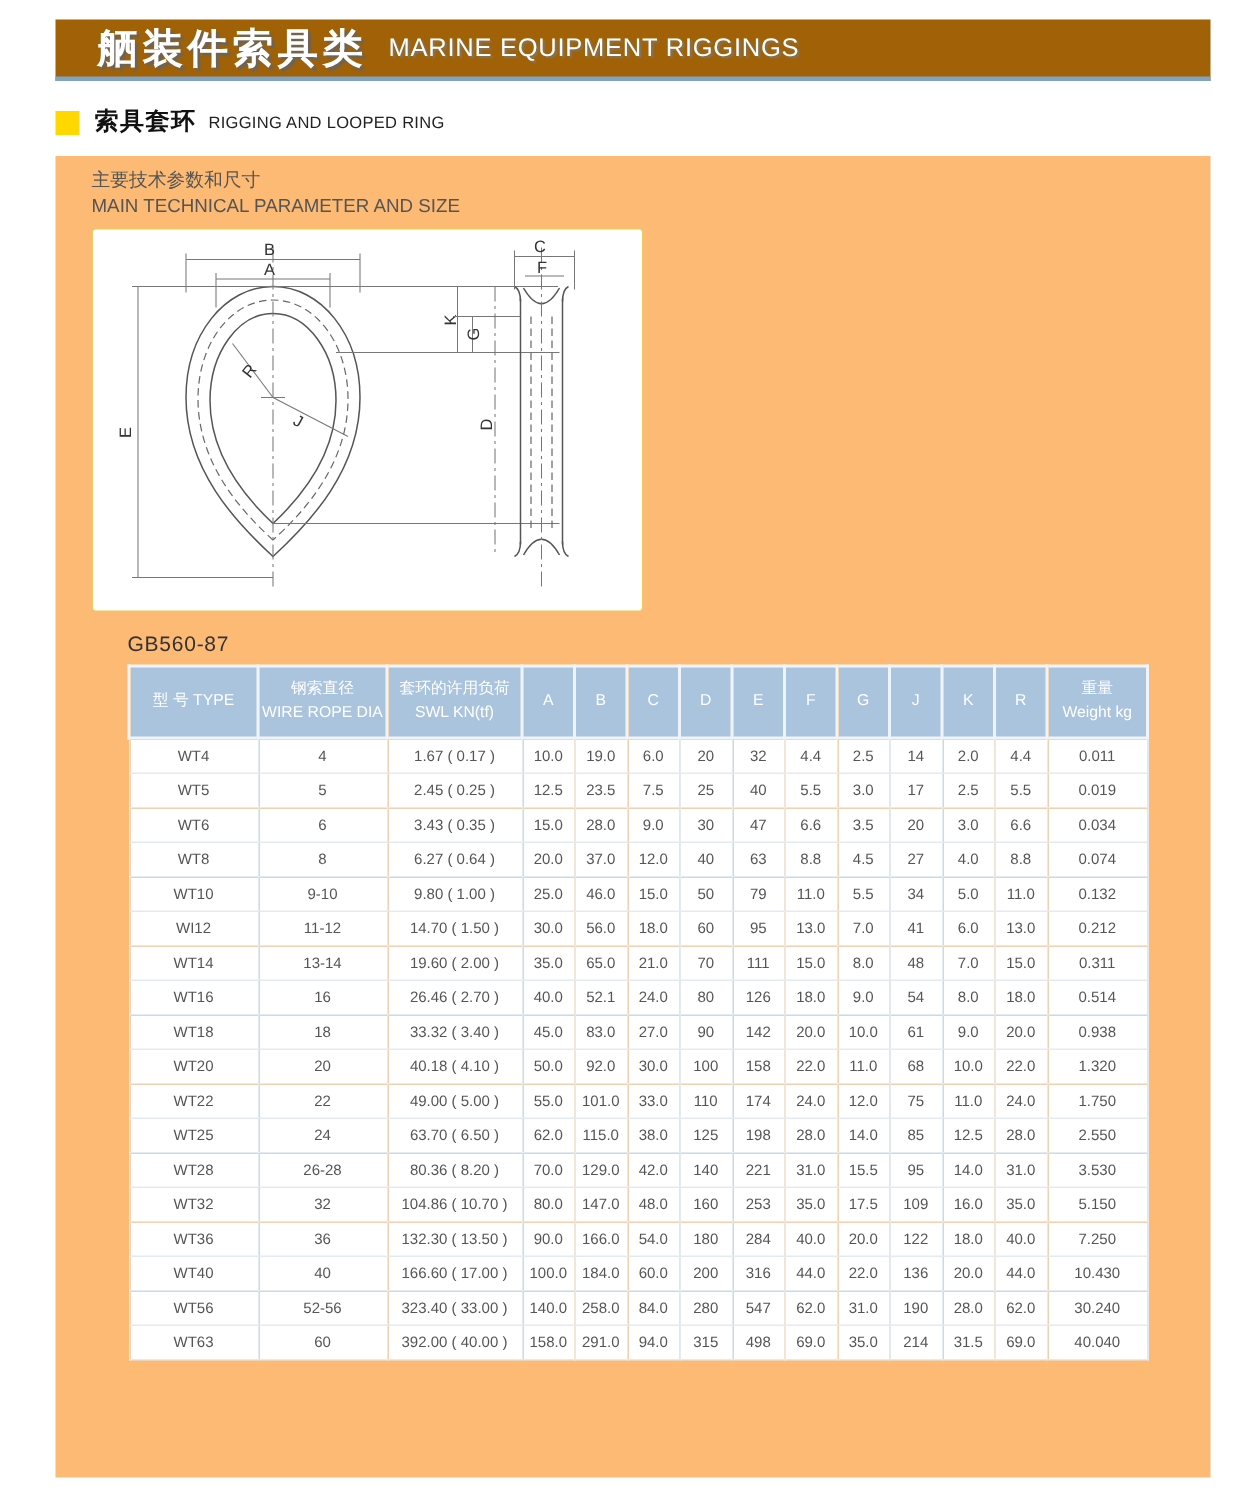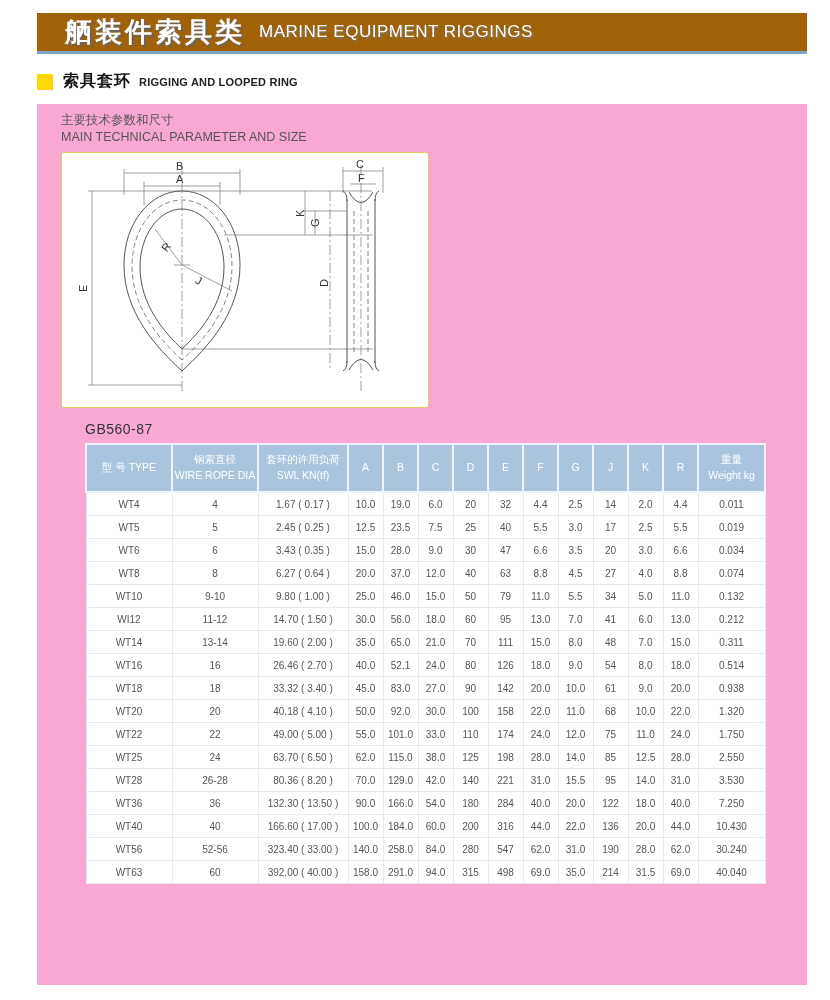--- a/index.html
+++ b/index.html
@@ -16,23 +16,23 @@
     font-size:27px;font-weight:bold;color:#ffffff;letter-spacing:3px;
     text-shadow:2px 2px 1px rgba(100,100,100,.85);white-space:nowrap;
   }
   .banner .en{
     font-size:17px;font-weight:normal;color:#ffffff;margin-left:14px;
     letter-spacing:.5px;text-shadow:1.5px 1.5px 1px rgba(120,120,120,.8);white-space:nowrap;
   }
   .section-title{position:absolute;left:37px;top:71px;display:flex;align-items:center;}
   .bullet{width:16px;height:16px;background:#ffd800;margin-right:10px;}
   .section-title .zh{font-size:16px;font-weight:bold;color:#111;letter-spacing:1px;}
-  .section-title .en{font-size:11px;font-weight:bold;color:#222;margin-left:8px;letter-spacing:.2px;}
+  .section-title .en{font-size:11px;font-weight:normal;color:#222;margin-left:8px;letter-spacing:.2px;}
   .panel{
-    position:absolute;left:37px;top:104px;width:770px;height:881px;background:#f9a8d4;
+    position:absolute;left:37px;top:104px;width:770px;height:881px;background:#fdba74;
   }
   .params{position:absolute;left:24px;top:8px;color:#555;font-size:12.5px;line-height:1.35;}
   .drawing-box{
     position:absolute;left:24px;top:48px;width:368px;height:256px;
     background:#ffffff;border:1px solid #edc95d;border-radius:3px;box-sizing:border-box;
   }
   .gb-label{position:absolute;left:48px;top:317px;font-size:14px;color:#333;letter-spacing:.5px;}
   table.spec{
     position:absolute;left:48px;top:339px;width:680px;
     border-collapse:collapse;table-layout:fixed;
@@ -386,20 +386,36 @@
           <td>140</td>
           <td>221</td>
           <td>31.0</td>
           <td>15.5</td>
           <td>95</td>
           <td>14.0</td>
           <td>31.0</td>
           <td>3.530</td>
         </tr>
         <tr>
+          <td>WT32</td>
+          <td>32</td>
+          <td>104.86 ( 10.70 )</td>
+          <td>80.0</td>
+          <td>147.0</td>
+          <td>48.0</td>
+          <td>160</td>
+          <td>253</td>
+          <td>35.0</td>
+          <td>17.5</td>
+          <td>109</td>
+          <td>16.0</td>
+          <td>35.0</td>
+          <td>5.150</td>
+        </tr>
+        <tr>
           <td>WT36</td>
           <td>36</td>
           <td>132.30 ( 13.50 )</td>
           <td>90.0</td>
           <td>166.0</td>
           <td>54.0</td>
           <td>180</td>
           <td>284</td>
           <td>40.0</td>
           <td>20.0</td>

